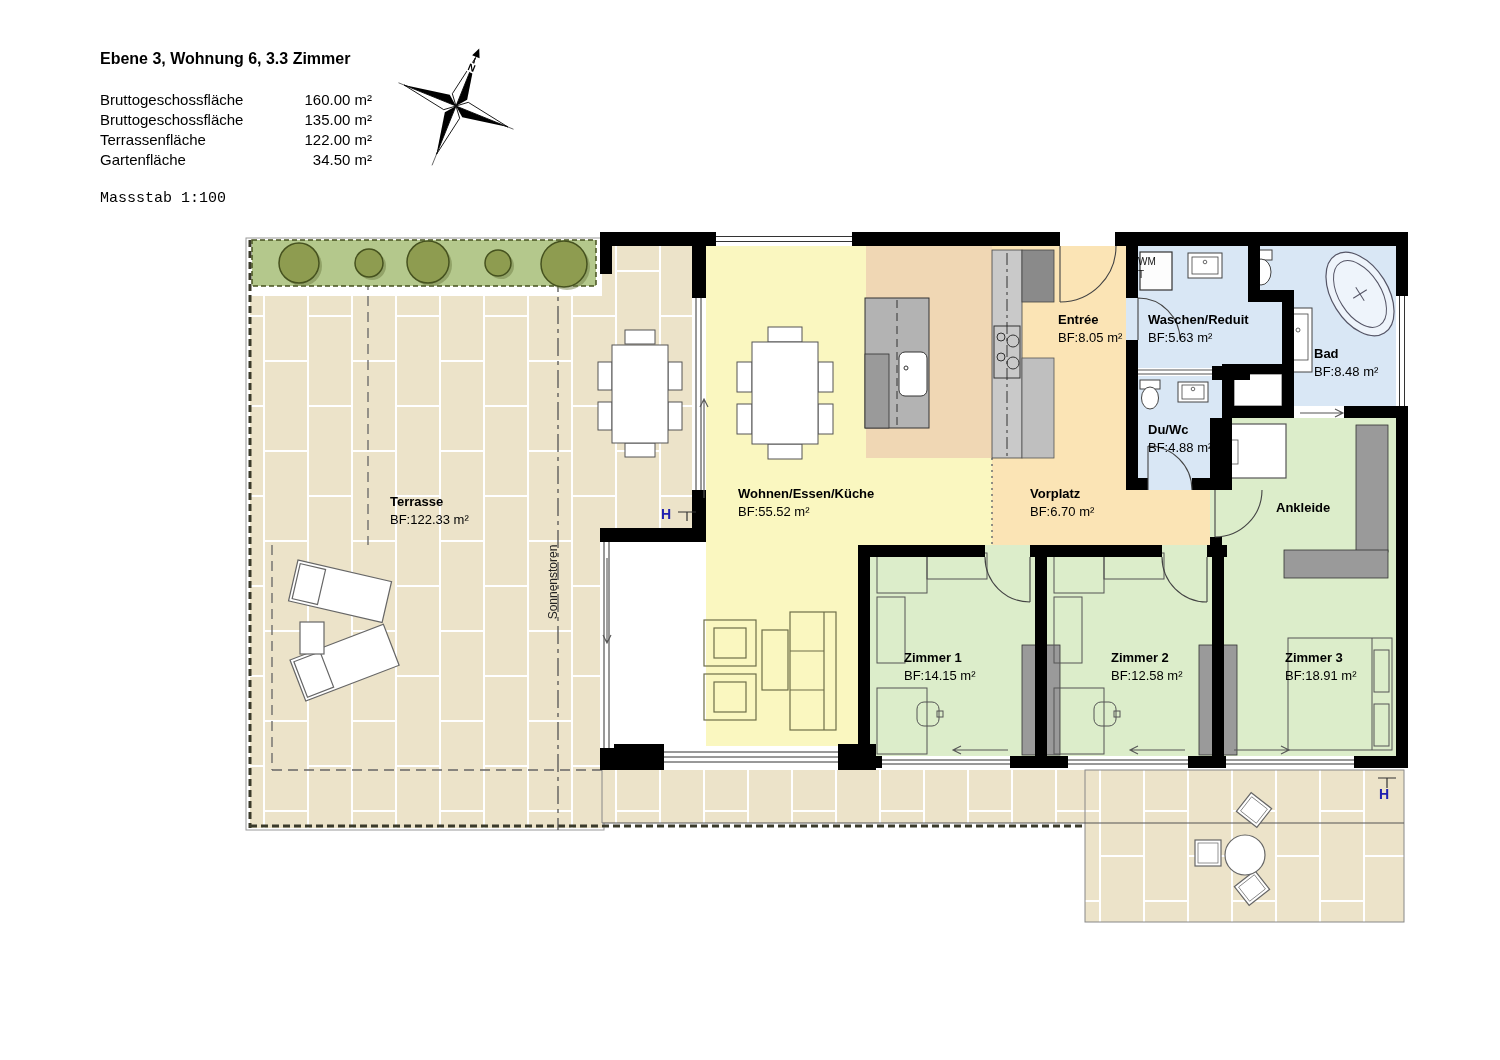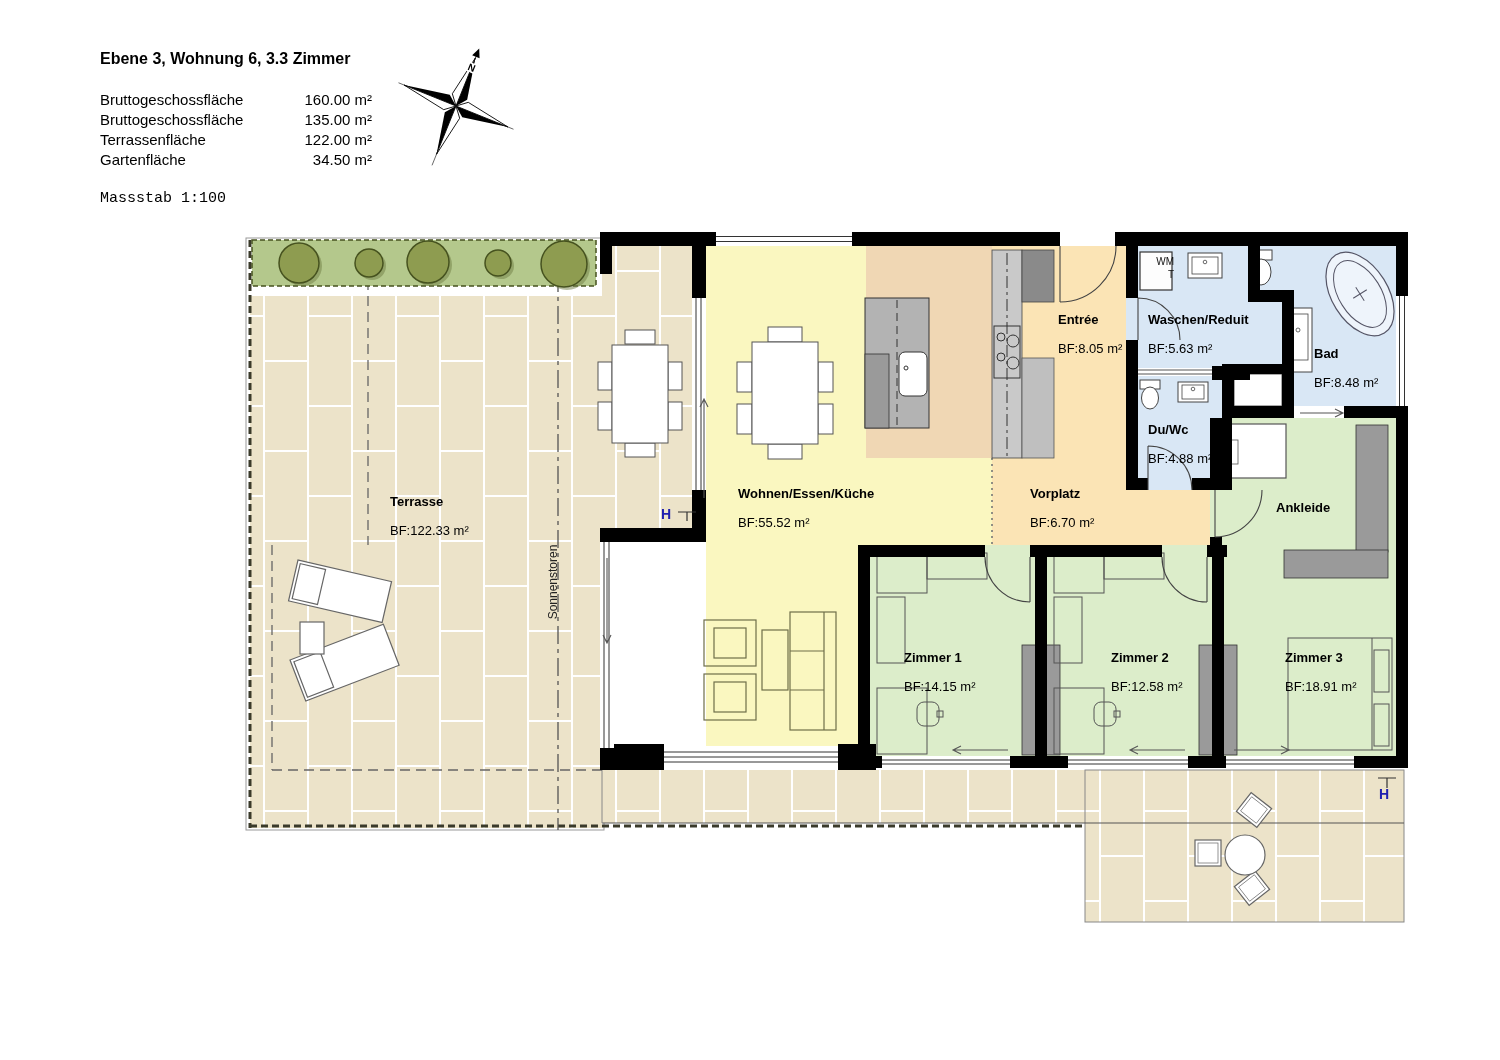--- a/index.html
+++ b/index.html
@@ -5,24 +5,24 @@
   html,body{margin:0;padding:0;background:#fff;}
   .stage{position:relative;width:1500px;height:1060px;background:#fff;overflow:hidden;
          font-family:"Liberation Sans",sans-serif;color:#000;}
   .plan-svg{position:absolute;left:0;top:0;width:1500px;height:1060px;}
   .hdr-title{position:absolute;left:100px;top:50px;font-size:16px;font-weight:bold;white-space:nowrap;}
   .hdr-table{position:absolute;left:100px;top:90px;width:272px;font-size:15px;}
   .hdr-row{display:flex;justify-content:space-between;height:20px;line-height:20px;}
   .hdr-scale{position:absolute;left:100px;top:190px;font-size:15px;font-family:Liberation Mono, monospace;}
   .rlabel{position:absolute;white-space:nowrap;}
   .rname{font-size:13px;font-weight:bold;}
-  .rarea{font-size:13px;margin-top:14px;}
+  .rarea{font-size:13px;margin-top:3px;}
   .vlabel{position:absolute;left:553px;top:582px;font-size:12px;color:#222;
           transform:translate(-50%,-50%) rotate(-90deg);white-space:nowrap;}
-  .wmt{position:absolute;left:1138px;top:255px;width:36px;text-align:right;
+  .wmt{position:absolute;left:1138px;top:255px;width:36px;text-align:left;
        font-size:10px;line-height:13px;color:#111;}
   .hmark{position:absolute;font-size:14px;font-weight:bold;color:#2020b0;}
   .hm1{left:661px;top:506px;}
   .hm2{left:1379px;top:786px;}
 </style>
 </head>
 <body>
 
 <div class="stage">
 

